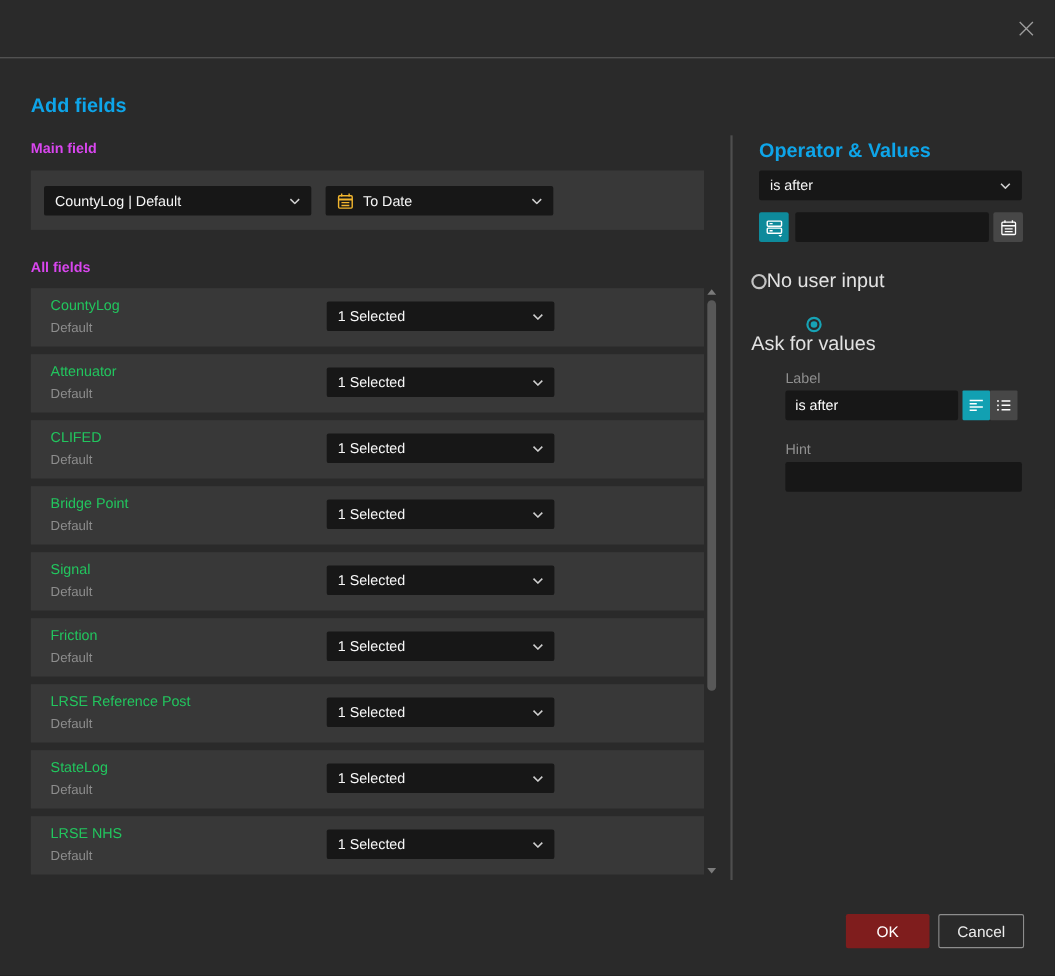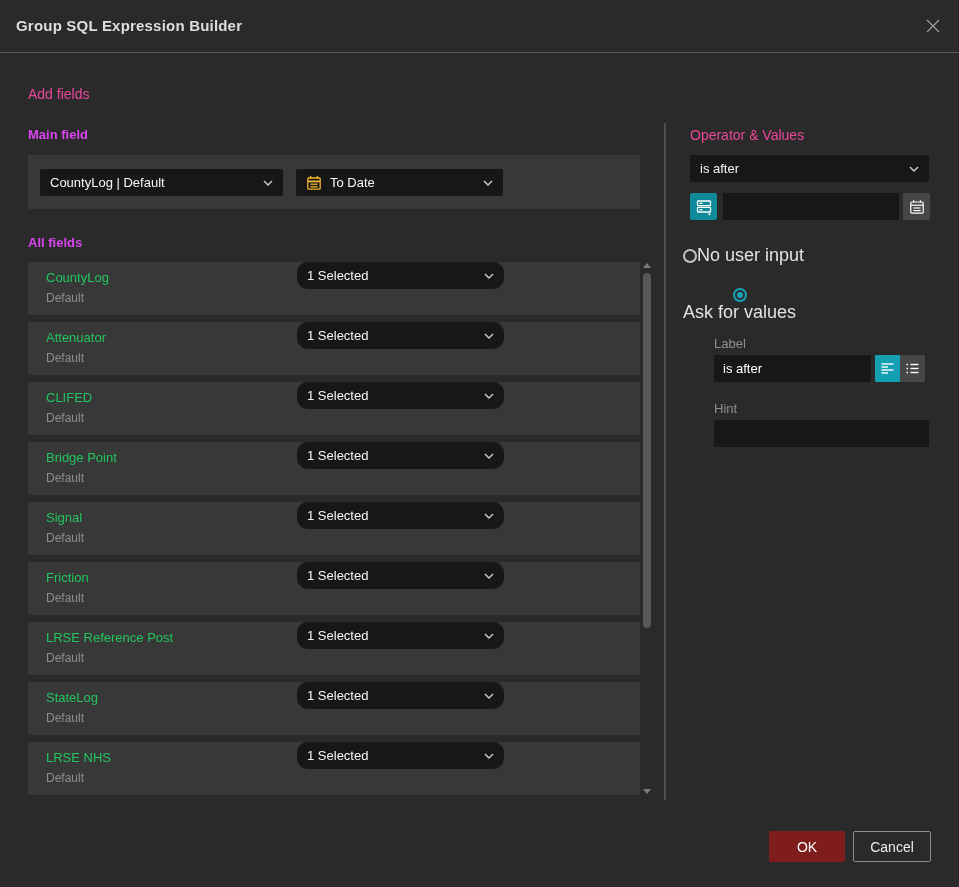--- a/index.html
+++ b/index.html
@@ -11,40 +11,40 @@
   }
   
   .hdr { position:absolute; left:0; top:0; width:959px; height:53px;
          border-bottom:1px solid #5b5b5b; }
   .hdr-title { position:absolute; left:16px; top:0; line-height:52px;
                font-size:15px; font-weight:700; color:#dedede; letter-spacing:.2px; }
   .close-btn { position:absolute; right:12px; top:12px; width:28px; height:28px;
                display:flex; align-items:center; justify-content:center; cursor:pointer; }
   .close-btn svg { stroke:#9d9d9d; }
   
-  .h1 { position:absolute; font-size:14px; font-weight:400; color:#ec4899; }
+  .h1 { position:absolute; font-size:18px; font-weight:700; color:#0ea5e9; }
   .h2 { position:absolute; font-size:13px; font-weight:700; color:#d946ef; }
   .lbl { position:absolute; font-size:13px; color:#8f8f8f; }
   
   .select { background:#171717; border-radius:2px; height:27px;
             display:flex; align-items:center; padding:0 10px; gap:8px;
             color:#f7f7f7; font-size:13px; cursor:pointer; }
   .select .grow { flex:1 1 auto; white-space:nowrap; overflow:hidden; }
   .chev { flex:0 0 auto; display:flex; }
   
   .main-panel { position:absolute; left:28px; top:155px; width:612px; height:54px;
                 background:#383838; }
   .field-select { position:absolute; left:12px; top:14px; width:243px; }
   .date-select  { position:absolute; left:268px; top:14px; width:207px; }
   .list { position:absolute; left:28px; top:262px; width:612px;
           display:flex; flex-direction:column; gap:7px; }
   .row { position:relative; height:53px; background:#383838; }
   .row-name { position:absolute; left:18px; top:8px; font-size:13px; color:#22c55e; }
   .row-sub  { position:absolute; left:18px; top:29px; font-size:12px; color:#8d8d8d; }
-  .row-select { position:absolute; left:269px; top:0; width:207px;border-radius:11px; }
+  .row-select { position:absolute; left:269px; top:12px; width:207px; }
   
   .sb { position:absolute; left:641px; top:258px; width:12px; height:542px; }
   .sb-up { position:absolute; left:2px; top:5px; width:0; height:0;
            border-left:4px solid transparent; border-right:4px solid transparent;
            border-bottom:5px solid #7b7b7b; cursor:pointer; }
   .sb-thumb { position:absolute; left:2px; top:15px; width:8px; height:355px;
               background:#585858; border-radius:4px; cursor:pointer; }
   .sb-down { position:absolute; left:2px; top:531px; width:0; height:0;
              border-left:4px solid transparent; border-right:4px solid transparent;
              border-top:5px solid #7b7b7b; cursor:pointer; }
@@ -87,21 +87,20 @@
                 background:transparent; border:1px solid #8d8d8d; border-radius:2px;
                 color:#ececec; font-size:14px; display:flex; align-items:center;
                 justify-content:center; cursor:pointer; }
 </style>
 </head>
 <body>
 
 <div class="dialog">
 
   <div class="hdr">
-    <div class="hdr-title">Group SQL Expression Builder</div>
     <div class="close-btn">
       <svg width="16" height="16" viewBox="0 0 16 16" fill="none" stroke-width="1.2">
         <path d="M2 2 L14 14 M14 2 L2 14"></path>
       </svg>
     </div>
   </div>
 
   <div class="h1" style="left:28px; top:86px;">Add fields</div>
   <div class="h2" style="left:28px; top:127px;">Main field</div>
 

